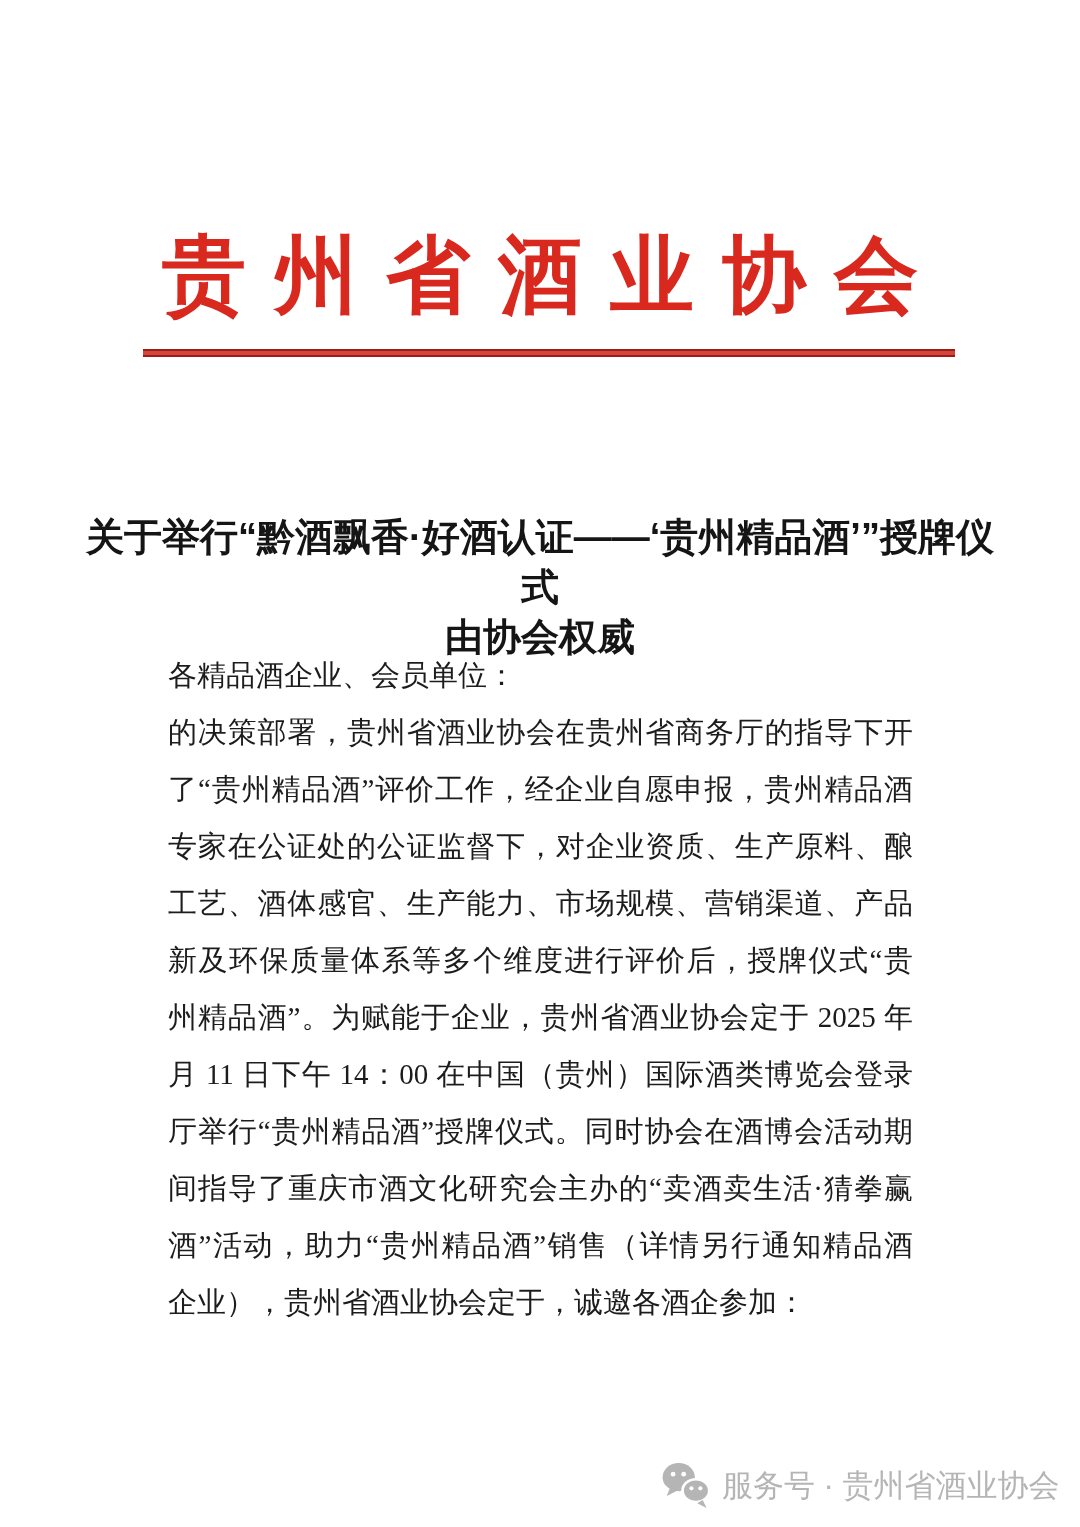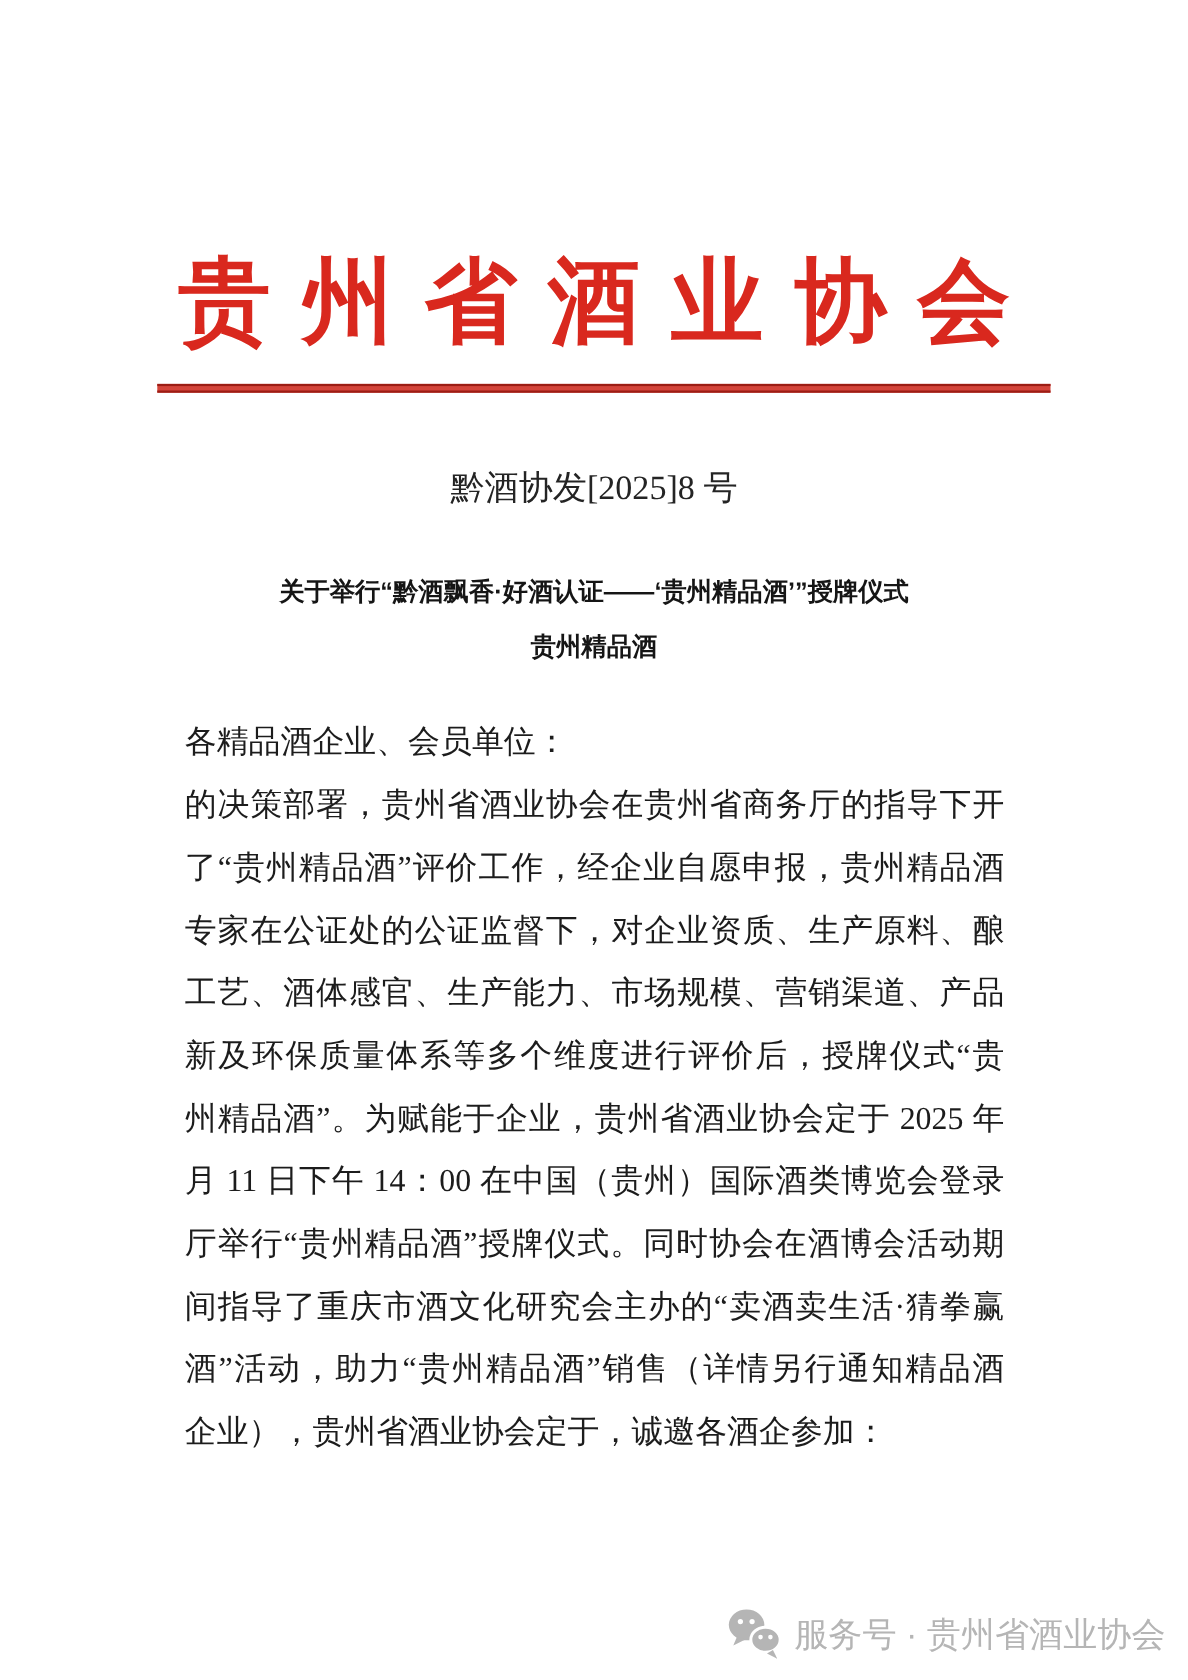--- a/index.html
+++ b/index.html
@@ -60,21 +60,21 @@
 
   
   .doc-title {
     position: absolute;
     top: 512px;
     left: 80px;
     right: 80px;
     text-align: center;
     font-family: "Liberation Sans", "DejaVu Sans", sans-serif;
     font-weight: bold;
-    font-size: 23px;
+    font-size: 38px;
     line-height: 50px;
     color: #151515;
   }
 
   
   .body-block {
     position: absolute;
     top: 647px;
     left: 168px;
     width: 745px;
@@ -117,25 +117,24 @@
 </style>
 </head>
 <body>
 
 <div class="page">
 
   <div class="org-title">贵州省酒业协会</div>
 
   <div class="red-rule"></div>
 
-  <div class="doc-number">黔酒协发[2025]8 号</div>
 
   <div class="doc-title">
     <div>关于举行“黔酒飘香·好酒认证——‘贵州精品酒’”授牌仪式</div>
-    <div>贵州精品酒</div>
+    <div>由协会权威</div>
   </div>
 
   <div class="body-block">
     <div class="line">各精品酒企业、会员单位：</div>
     <div class="line just">的决策部署，贵州省酒业协会在贵州省商务厅的指导下开展</div>
     <div class="line just">了“贵州精品酒”评价工作，经企业自愿申报，贵州精品酒</div>
     <div class="line just">专家在公证处的公证监督下，对企业资质、生产原料、酿造</div>
     <div class="line just">工艺、酒体感官、生产能力、市场规模、营销渠道、产品创</div>
     <div class="line just">新及环保质量体系等多个维度进行评价后，授牌仪式“贵</div>
     <div class="line just">州精品酒”。为赋能于企业，贵州省酒业协会定于 2025 年 9</div>

